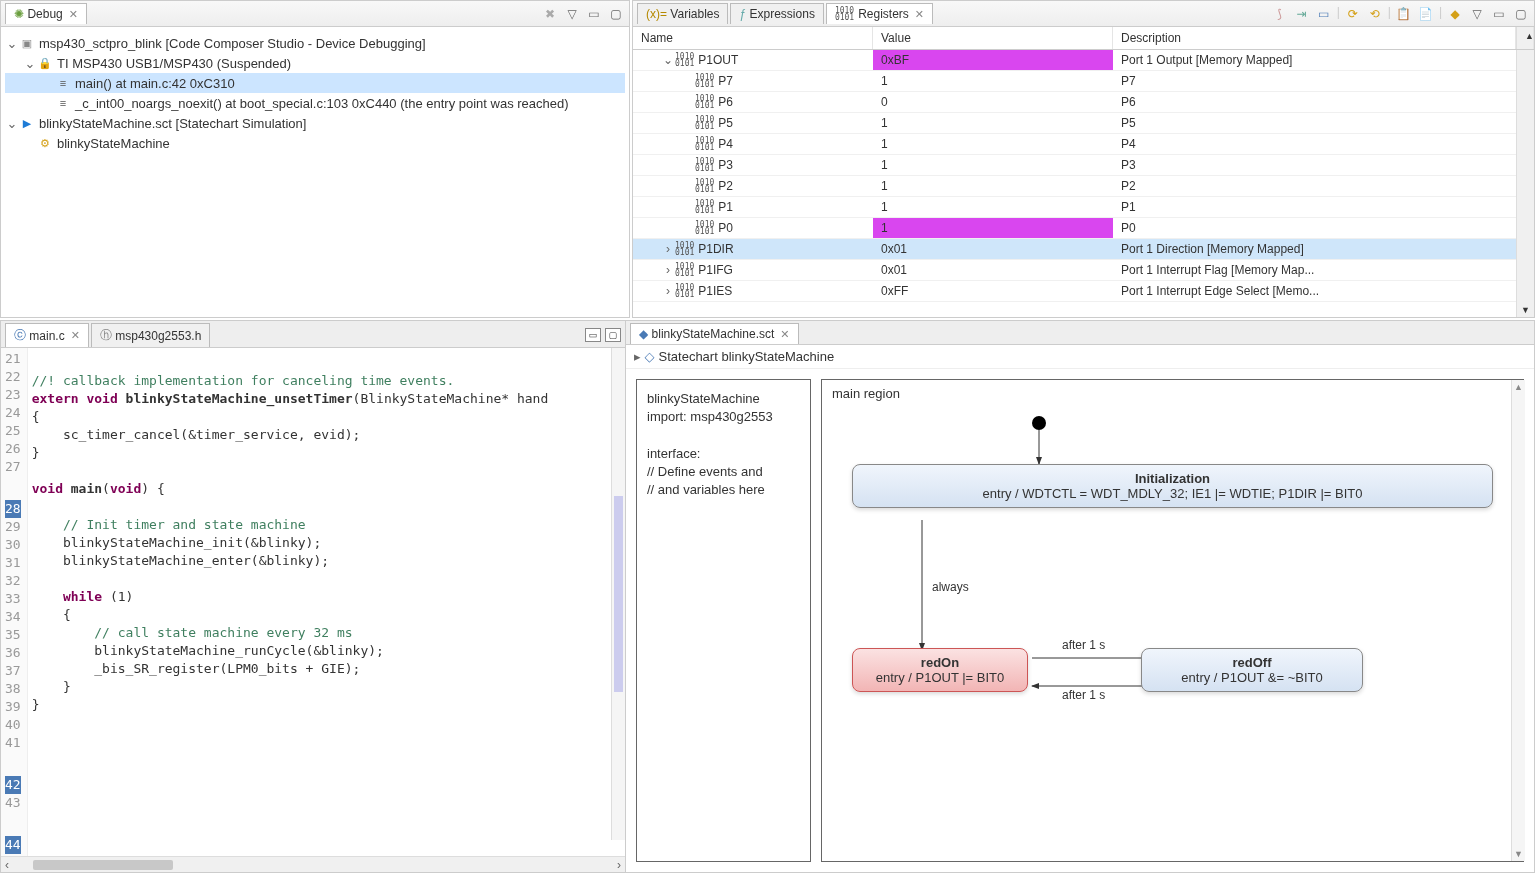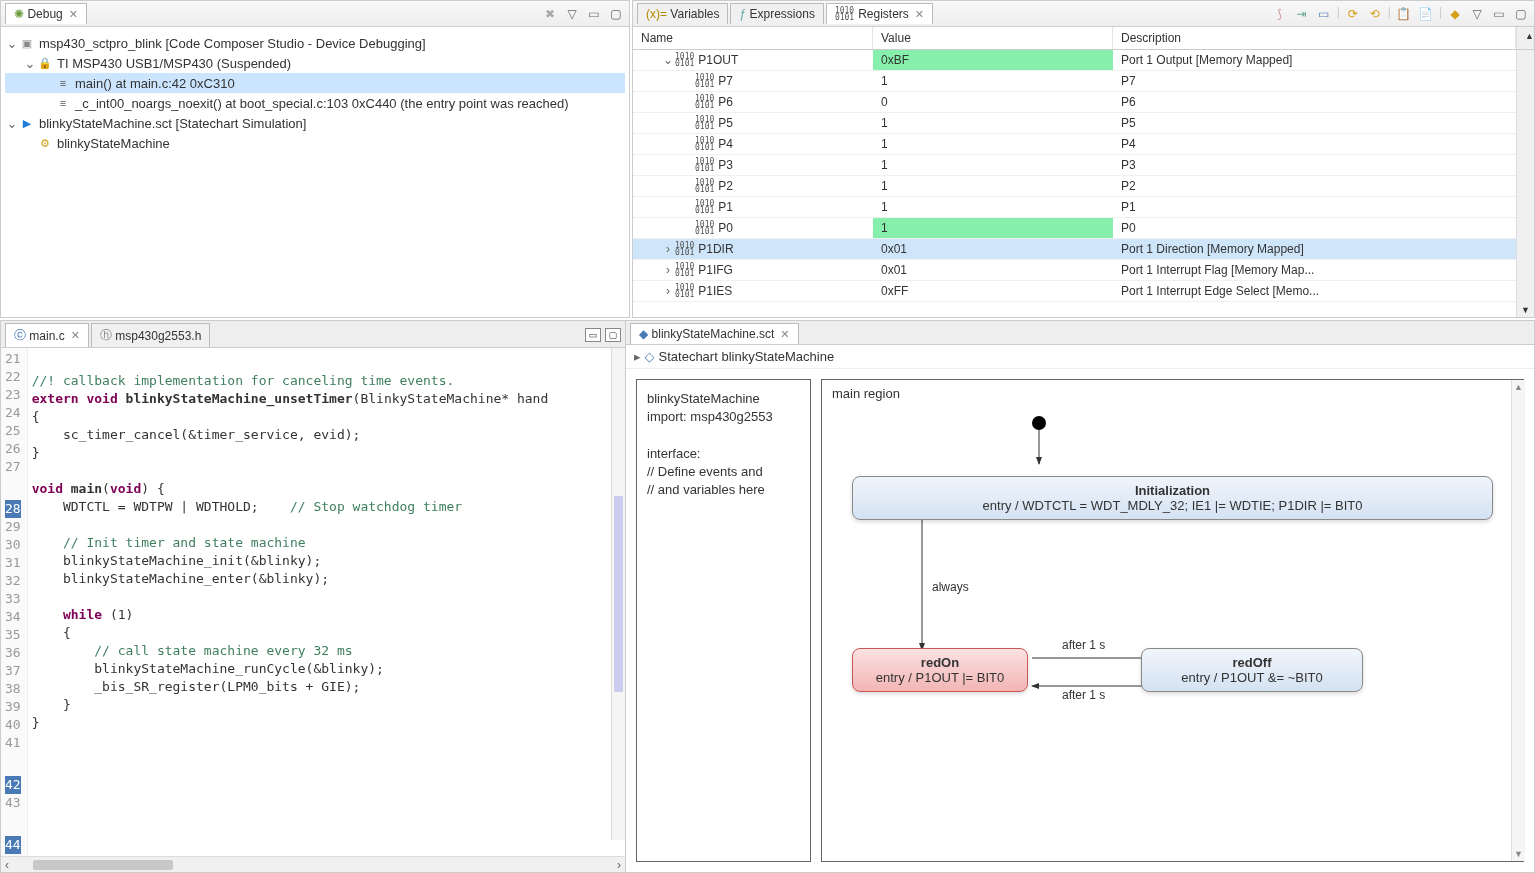--- a/index.html
+++ b/index.html
@@ -28,21 +28,21 @@
 
 .reg-table { flex:1; display:flex; flex-direction:column; overflow:hidden; }
 .reg-header { display:grid; grid-template-columns: 240px 240px 1fr 18px; border-bottom:1px solid #ccc; background:#fff; font-size:12px; }
 .reg-header > div { padding: 4px 8px; border-right: 1px solid #e5e5e5; }
 .reg-body { flex:1; overflow-y:auto; }
 .reg-row { display:grid; grid-template-columns: 240px 240px 1fr; font-size:12px; }
 .reg-row > div { padding: 3px 8px; border-bottom:1px solid #f0f0f0; overflow:hidden; text-overflow:ellipsis; white-space:nowrap; }
 .reg-name { display:flex; align-items:center; }
 .reg-expand { width:14px; text-align:center; color:#666; cursor:pointer; }
 .reg-binicon { font-family: monospace; font-size:8px; line-height:7px; color:#555; margin-right:4px; display:inline-block; text-align:right; }
-.reg-row.highlight > div:nth-child(2) { background: #86efac; }
+.reg-row.highlight > div:nth-child(2) { background: #d946ef; }
 .reg-row.selected { background: #cfe6fa; }
 .scrollbar-stub { width: 18px; background: #f0f0f0; border-left:1px solid #ddd; }
 
 .bottom-panel { grid-column: 1 / -1; display:grid; grid-template-columns: 625px 1fr; border:1px solid #ccc; }
 .editor-pane { display:flex; flex-direction:column; border-right:1px solid #ccc; overflow:hidden; }
 .editor-tabs { display:flex; align-items:center; background:#eee; border-bottom:1px solid #ccc; padding:2px 4px 0; }
 .code-area { flex:1; display:flex; overflow:hidden; font-family: Consolas, monospace; font-size:13px; position:relative; }
 .gutter { background:#fafafa; color:#999; text-align:right; padding: 2px 6px 2px 4px; border-right:1px solid #eee; user-select:none; }
 .gutter .ln { height:18px; line-height:18px; }
 .gutter .bp { background:#4a7ab5; color:#fff;margin-top:24px; }
@@ -327,21 +327,20 @@
           </div>
     <div class="code-lines" id="code-lines">
             <div class="code-line"></div>
             <div class="code-line"><span class="cm">//! callback implementation for canceling time events.</span></div>
             <div class="code-line"><span class="kw">extern</span> <span class="kw">void</span> <b>blinkyStateMachine_unsetTimer</b>(BlinkyStateMachine* hand</div>
             <div class="code-line">{</div>
             <div class="code-line">    sc_timer_cancel(&amp;timer_service, evid);</div>
             <div class="code-line">}</div>
             <div class="code-line"></div>
             <div class="code-line"><span class="kw">void</span> <b>main</b>(<span class="kw">void</span>) {</div>
-            <div class="code-line">    WDTCTL = WDTPW | WDTHOLD;    <span class="cm">// Stop watchdog timer</span></div>
             <div class="code-line"></div>
             <div class="code-line">    <span class="cm">// Init timer and state machine</span></div>
             <div class="code-line">    blinkyStateMachine_init(&amp;blinky);</div>
             <div class="code-line">    blinkyStateMachine_enter(&amp;blinky);</div>
             <div class="code-line"></div>
             <div class="code-line">    <span class="kw">while</span> (1)</div>
             <div class="code-line">    {</div>
             <div class="code-line">        <span class="cm">// call state machine every 32 ms</span></div>
             <div class="code-line">        blinkyStateMachine_runCycle(&amp;blinky);</div>
             <div class="code-line">        _bis_SR_register(LPM0_bits + GIE);</div>
@@ -390,21 +389,21 @@
                 <marker id="ah" markerWidth="8" markerHeight="8" refX="7" refY="3" orient="auto">
                   <path d="M0,0 L8,3 L0,6 Z" fill="#333"></path>
                 </marker>
               </defs>
         <path d="M 217 50 L 217 84" stroke="#333" fill="none" marker-end="url(#ah)"></path>
         <path d="M 100 140 L 100 270" stroke="#333" fill="none" marker-end="url(#ah)"></path>
         <path d="M 210 278 L 330 278" stroke="#333" fill="none" marker-end="url(#ah)"></path>
         <path d="M 330 306 L 210 306" stroke="#333" fill="none" marker-end="url(#ah)"></path>
       </svg>
 
-      <div class="sc-state blue" style="top:96px;left:30px;right:30px">
+      <div class="sc-state blue" style="top:84px;left:30px;right:30px">
         <div class="sc-state-title">Initialization</div>
         <div>entry / WDTCTL = WDT_MDLY_32; IE1 |= WDTIE; P1DIR |= BIT0</div>
       </div>
       <div class="sc-state red" style="top:268px;left:30px;width:176px">
         <div class="sc-state-title">redOn</div>
         <div>entry / P1OUT |= BIT0</div>
       </div>
       <div class="sc-state blue" style="top:268px;left:319px;width:222px">
         <div class="sc-state-title">redOff</div>
         <div>entry / P1OUT &amp;= ~BIT0</div>

